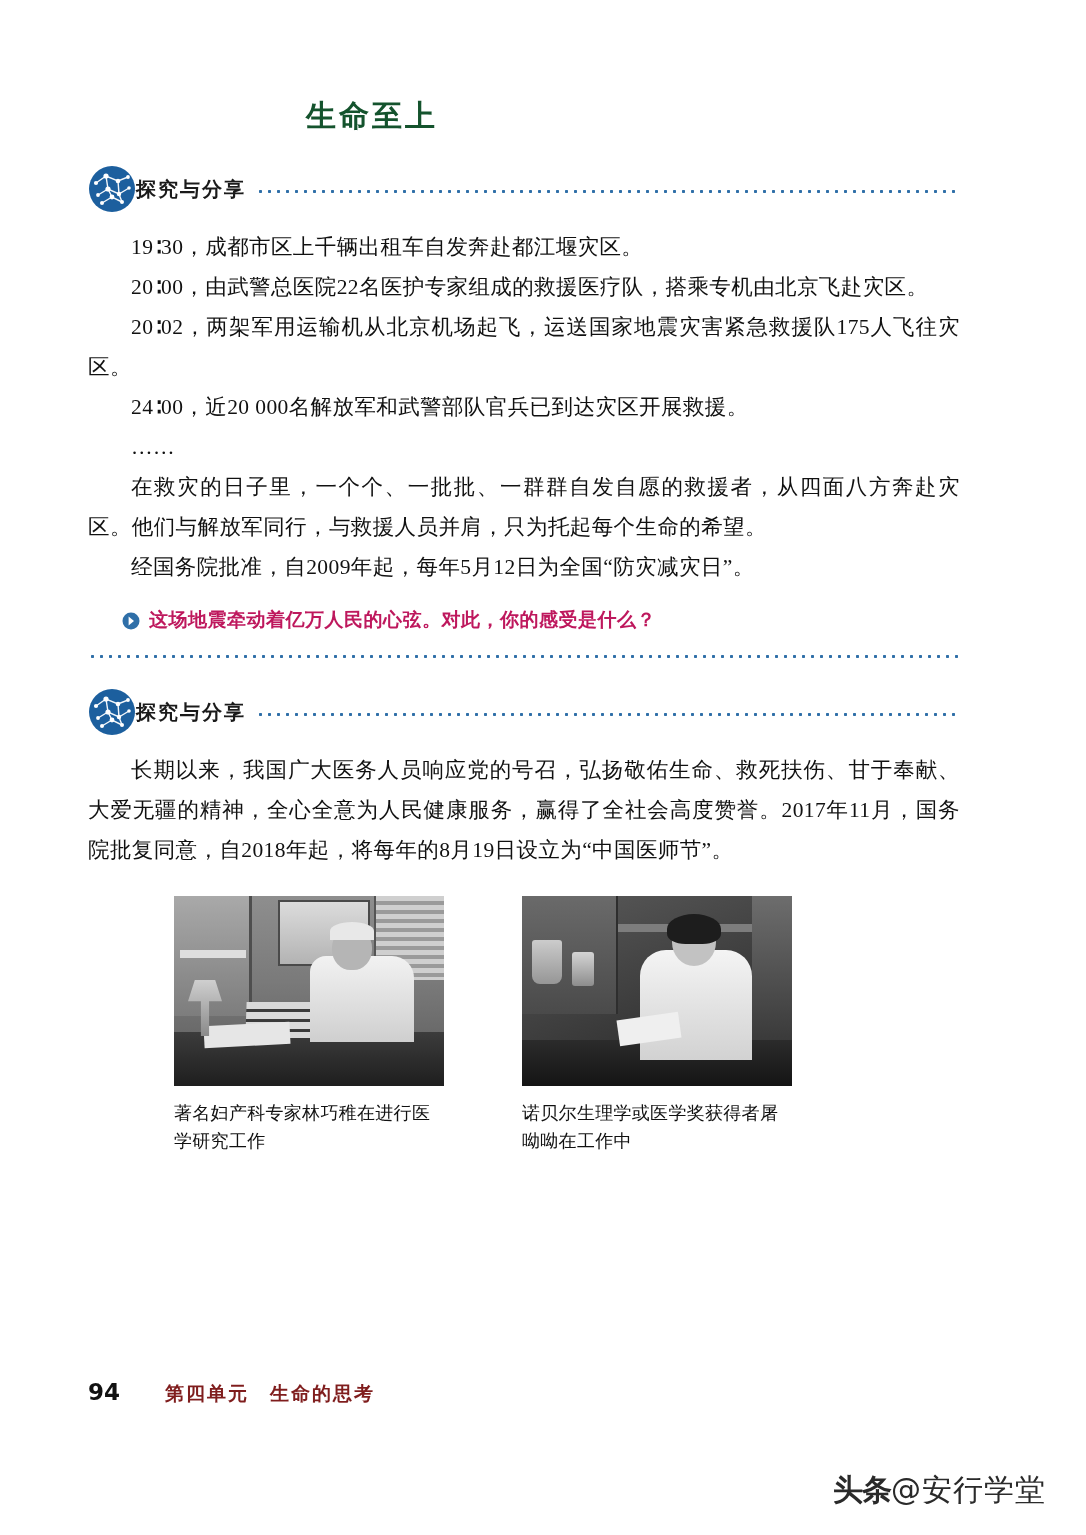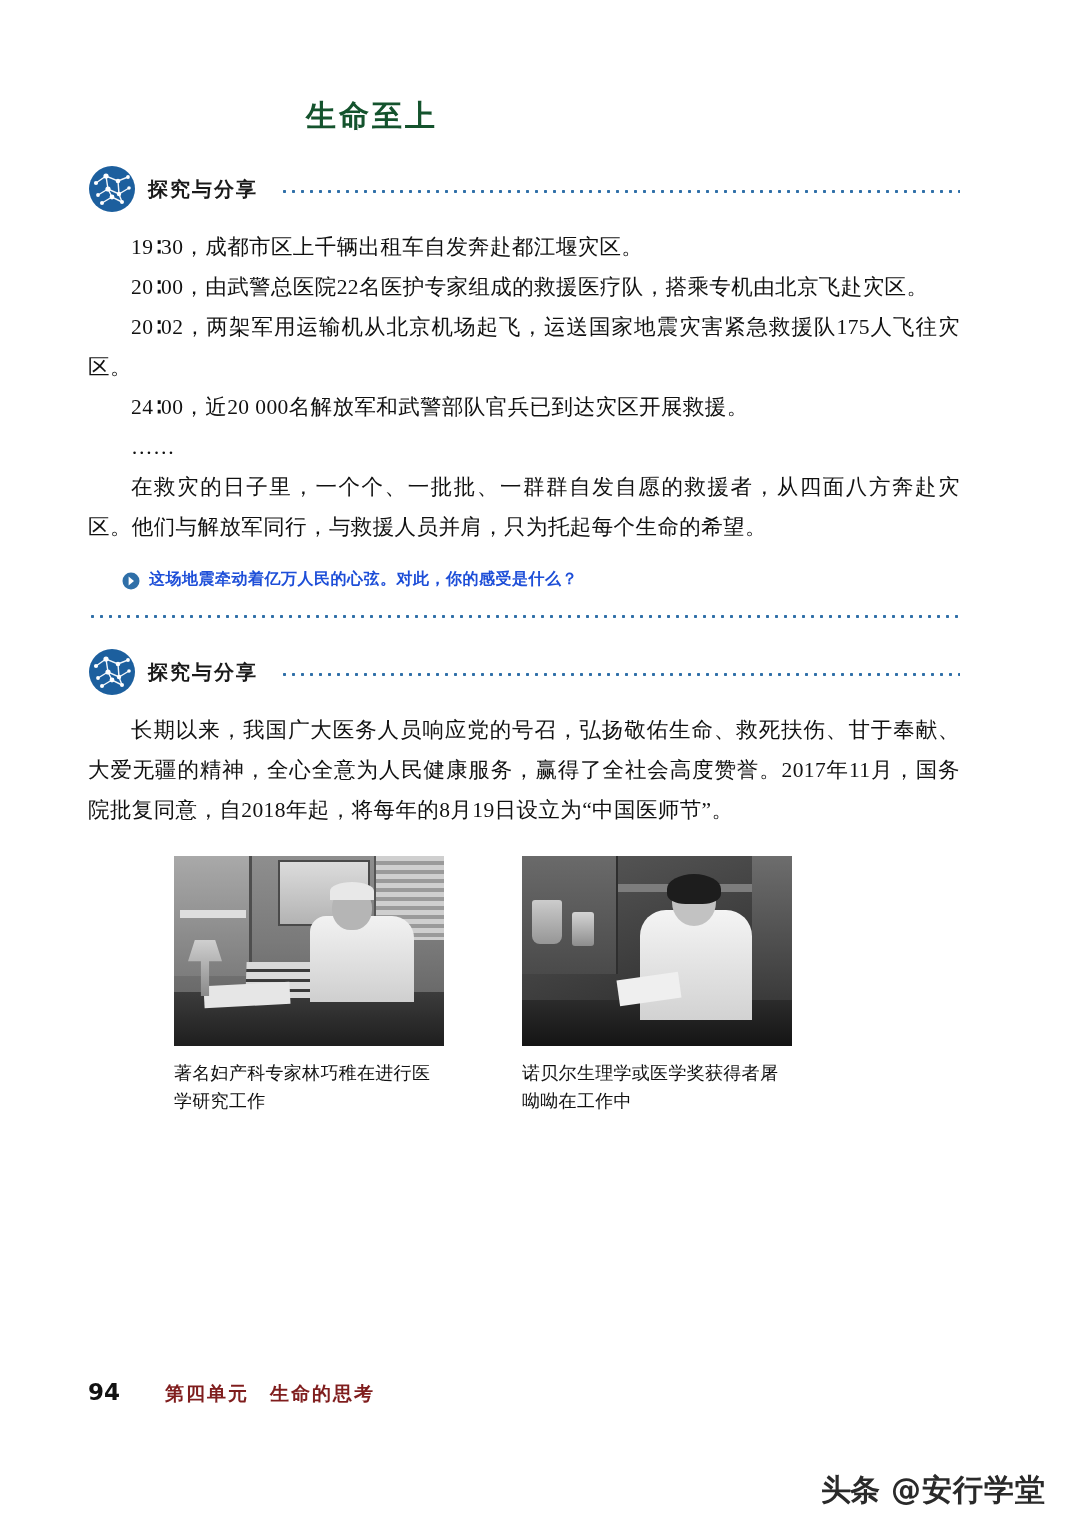--- a/index.html
+++ b/index.html
@@ -36,21 +36,20 @@
     letter-spacing: 3px;
     text-align: left;
     margin: 0 0 28px 218px;
     color: #14532d;
   }
 
   
   .activity-head {
     display: flex;
     align-items: center;
-    gap: 12px;
     margin-bottom: 14px;
     position: relative;
     text-align: center;
   }
   .activity-badge {
     width: 48px;
     height: 48px;
     flex: 0 0 48px;
     position: relative;
   }
@@ -89,25 +88,25 @@
     align-items: flex-start;
     gap: 9px;
     margin-top: 16px;
     margin-left: 34px;
   }
   .q-arrow {
     flex: 0 0 auto;
     margin-top: 9px;
   }
   .question-text {
-    font-size: 16px;
+    font-size: 19px;
     line-height: 34px;
-    font-family: Liberation Mono, monospace;
-    font-weight: bold;
-    color: #1d4ed8;
+    font-family: Liberation Sans, sans-serif;
+    font-weight: bold;
+    color: #be185d;
     letter-spacing: 0.5px;
   }
   .rule-dots {
     height: 3px;
     margin-top: 18px;
     background-image: radial-gradient(circle, #2f6fa8 1.4px, rgba(0,0,0,0) 1.5px);
     background-size: 9px 3px;
     background-repeat: repeat-x;
   }
 
@@ -280,34 +279,33 @@
     margin-left: 23px;
   }
 
   
   .watermark {
     position: absolute;
     right: 40px;
     bottom: 24px;
     display: flex;
     align-items: center;
-    gap: 12px;
   }
   .wm-logo {
     display: flex;
     align-items: baseline;
     font-family: "DejaVu Sans", "Liberation Sans", sans-serif;
     font-weight: bold;
     font-size: 30px;
     color: #2a2a2a;
     letter-spacing: -1px;
   }
   .wm-text {
     font-family: "DejaVu Sans", "Liberation Sans", sans-serif;
-    font-weight: bold;
+    font-weight: normal;
     font-size: 30px;
     color: #2a2a2a;
     letter-spacing: 1px;
   }
 </style>
 </head>
 <body>
 
 <div class="page">
   <div class="content">
@@ -343,20 +341,21 @@
       <span class="activity-label">探究与分享</span>
       <span class="dotline"></span>
     </div>
 
     <p class="para">19∶30，成都市区上千辆出租车自发奔赴都江堰灾区。</p>
     <p class="para">20∶00，由武警总医院22名医护专家组成的救援医疗队，搭乘专机由北京飞赴灾区。</p>
     <p class="para">20∶02，两架军用运输机从北京机场起飞，运送国家地震灾害紧急救援队175人飞往灾区。</p>
     <p class="para">24∶00，近20 000名解放军和武警部队官兵已到达灾区开展救援。</p>
     <p class="para">……</p>
     <p class="para">在救灾的日子里，一个个、一批批、一群群自发自愿的救援者，从四面八方奔赴灾区。他们与解放军同行，与救援人员并肩，只为托起每个生命的希望。</p>
+    <p class="para">经国务院批准，自2009年起，每年5月12日为全国“防灾减灾日”。</p>
 
     <div class="question-row">
       <span class="q-arrow">
         <svg width="18" height="18" viewBox="0 0 18 18">
           <circle cx="9" cy="9" r="8.5" fill="#2f6fa8"></circle>
           <path d="M6.6 4.4 L12 9 L6.6 13.6 Z" fill="#ffffff"></path>
         </svg>
       </span>
       <span class="question-text">这场地震牵动着亿万人民的心弦。对此，你的感受是什么？</span>
     </div>

